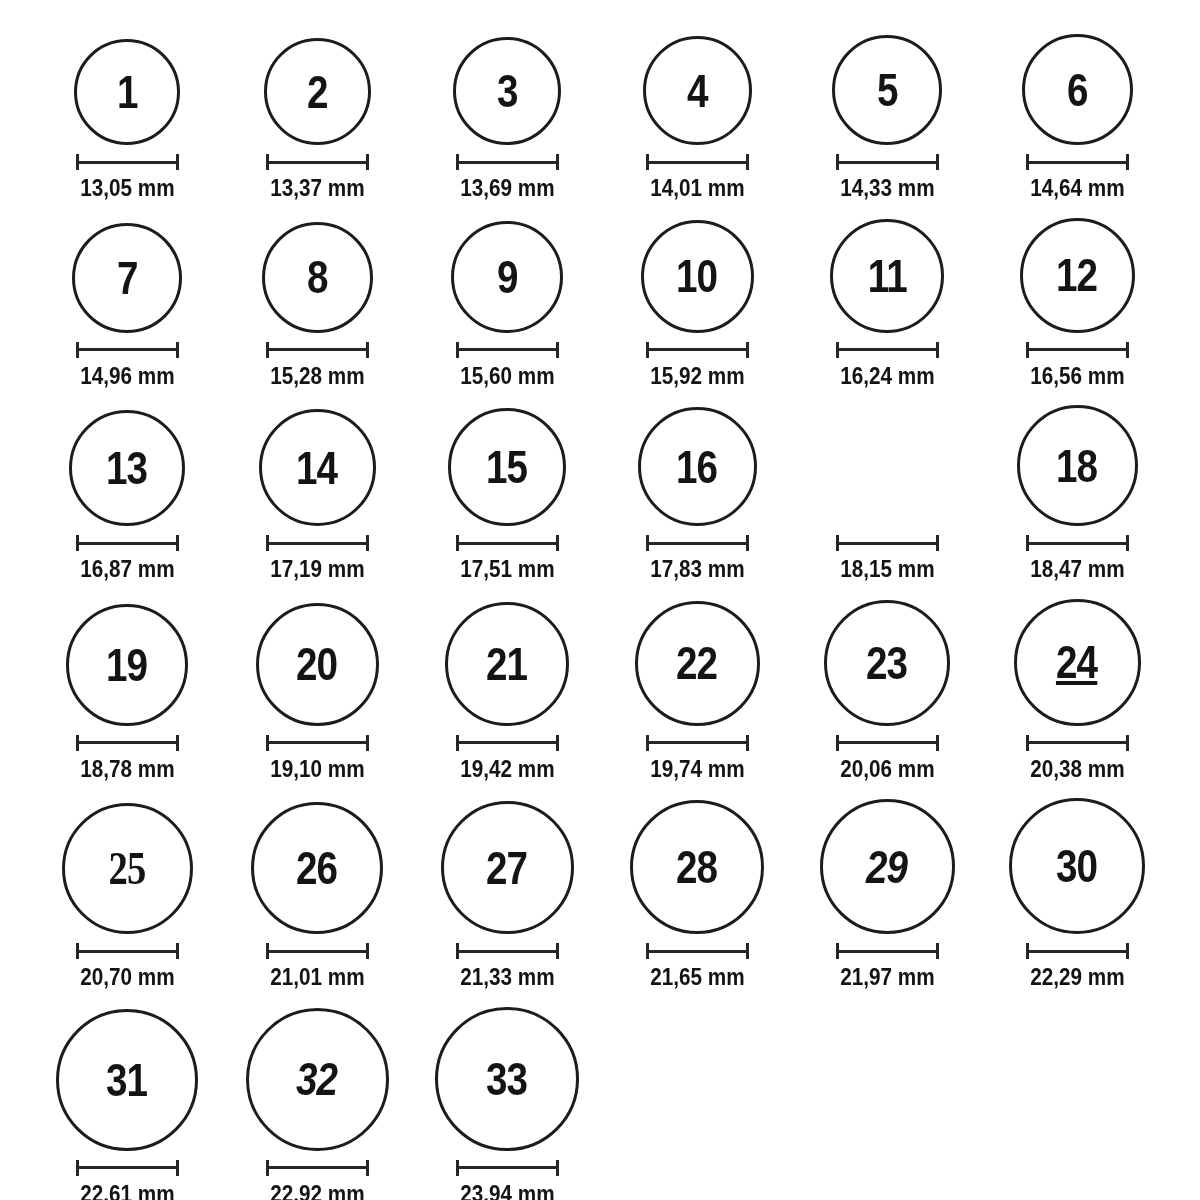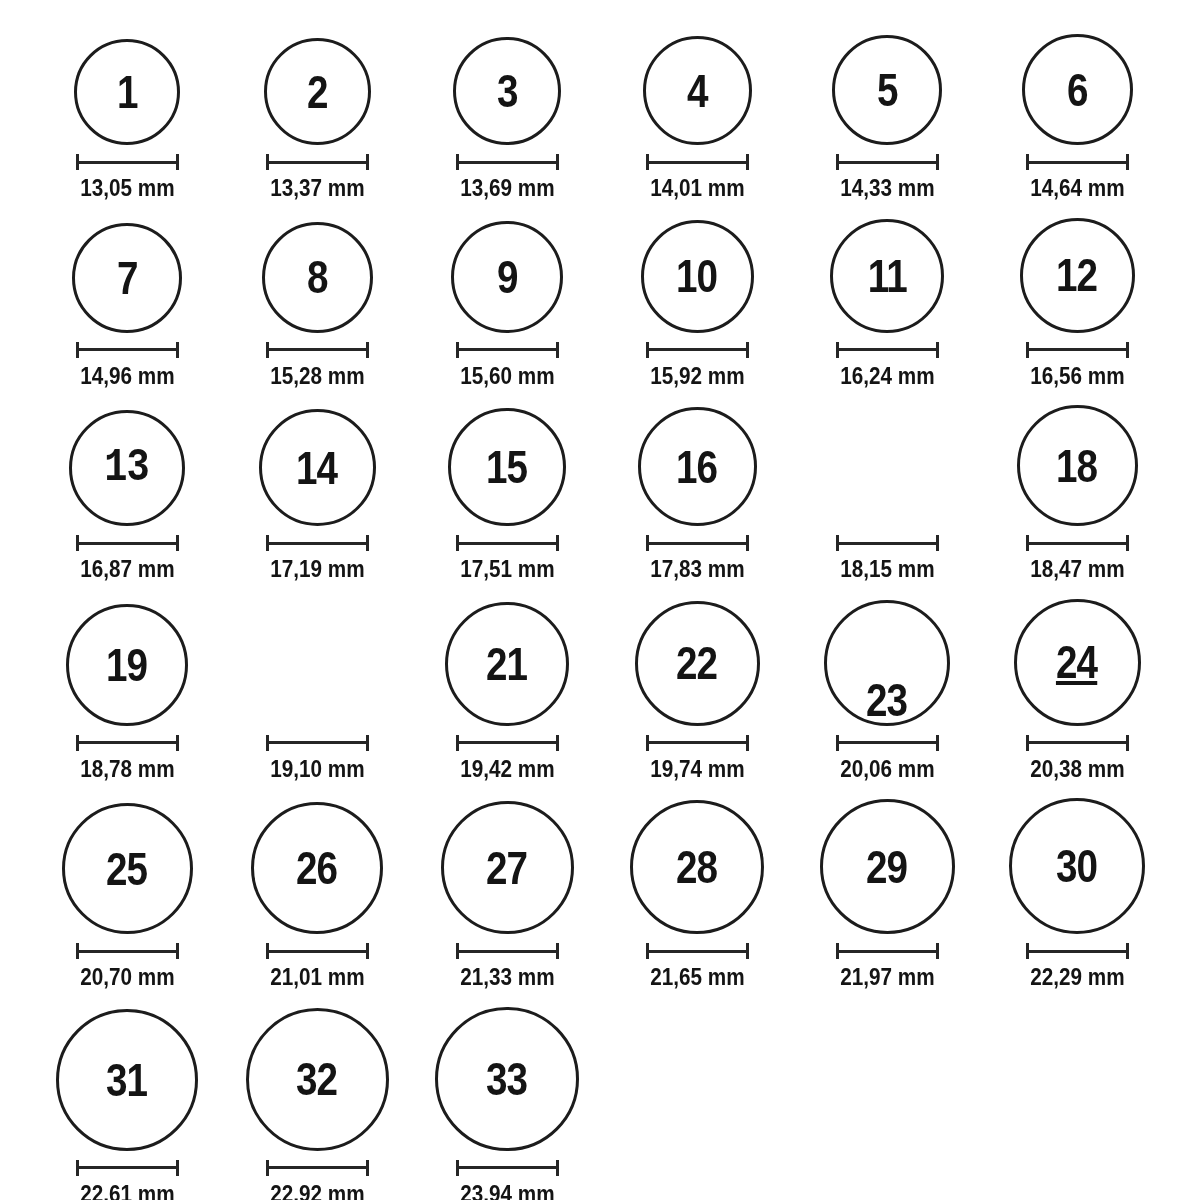--- a/index.html
+++ b/index.html
@@ -163,21 +163,21 @@
     <div class="measure">
       <span class="tick"></span>
       <span class="mline"></span>
       <span class="tick"></span>
     </div>
     <div class="label">16,56 mm</div>
   </div>
     </div>
     <div class="row">
       <div class="cell">
-    <div class="circle" style="width: 116px; height: 116px; font-family: Liberation Mono, monospace;">
+    <div class="circle" style="width: 116px; height: 116px;">
       <span class="num">13</span>
     </div>
     <div class="measure">
       <span class="tick"></span>
       <span class="mline"></span>
       <span class="tick"></span>
     </div>
     <div class="label">16,87 mm</div>
   </div>
       <div class="cell">
@@ -239,20 +239,23 @@
       <span class="num">19</span>
     </div>
     <div class="measure">
       <span class="tick"></span>
       <span class="mline"></span>
       <span class="tick"></span>
     </div>
     <div class="label">18,78 mm</div>
   </div>
       <div class="cell">
+    <div class="circle" style="width: 123px; height: 123px;">
+      <span class="num">20</span>
+    </div>
     <div class="measure">
       <span class="tick"></span>
       <span class="mline"></span>
       <span class="tick"></span>
     </div>
     <div class="label">19,10 mm</div>
   </div>
       <div class="cell">
     <div class="circle" style="width: 124px; height: 124px;">
       <span class="num">21</span>
@@ -269,21 +272,21 @@
       <span class="num">22</span>
     </div>
     <div class="measure">
       <span class="tick"></span>
       <span class="mline"></span>
       <span class="tick"></span>
     </div>
     <div class="label">19,74 mm</div>
   </div>
       <div class="cell">
-    <div class="circle" style="width: 126px; height: 126px; align-items: flex-end;">
+    <div class="circle" style="width: 126px; height: 126px;">
       <span class="num">23</span>
     </div>
     <div class="measure">
       <span class="tick"></span>
       <span class="mline"></span>
       <span class="tick"></span>
     </div>
     <div class="label">20,06 mm</div>
   </div>
       <div class="cell">
@@ -293,21 +296,21 @@
     <div class="measure">
       <span class="tick"></span>
       <span class="mline"></span>
       <span class="tick"></span>
     </div>
     <div class="label">20,38 mm</div>
   </div>
     </div>
     <div class="row">
       <div class="cell">
-    <div class="circle" style="width: 131px; height: 131px;">
+    <div class="circle" style="width: 131px; height: 131px; font-family: Liberation Serif, serif;">
       <span class="num">25</span>
     </div>
     <div class="measure">
       <span class="tick"></span>
       <span class="mline"></span>
       <span class="tick"></span>
     </div>
     <div class="label">20,70 mm</div>
   </div>
       <div class="cell">
@@ -337,21 +340,21 @@
       <span class="num">28</span>
     </div>
     <div class="measure">
       <span class="tick"></span>
       <span class="mline"></span>
       <span class="tick"></span>
     </div>
     <div class="label">21,65 mm</div>
   </div>
       <div class="cell">
-    <div class="circle" style="width: 135px; height: 135px;">
+    <div class="circle" style="width: 135px; height: 135px; font-style: italic;">
       <span class="num">29</span>
     </div>
     <div class="measure">
       <span class="tick"></span>
       <span class="mline"></span>
       <span class="tick"></span>
     </div>
     <div class="label">21,97 mm</div>
   </div>
       <div class="cell">
@@ -372,21 +375,21 @@
       <span class="num">31</span>
     </div>
     <div class="measure">
       <span class="tick"></span>
       <span class="mline"></span>
       <span class="tick"></span>
     </div>
     <div class="label">22,61 mm</div>
   </div>
       <div class="cell">
-    <div class="circle" style="width: 143px; height: 143px;">
+    <div class="circle" style="width: 143px; height: 143px; font-style: italic;">
       <span class="num">32</span>
     </div>
     <div class="measure">
       <span class="tick"></span>
       <span class="mline"></span>
       <span class="tick"></span>
     </div>
     <div class="label">22,92 mm</div>
   </div>
       <div class="cell">

